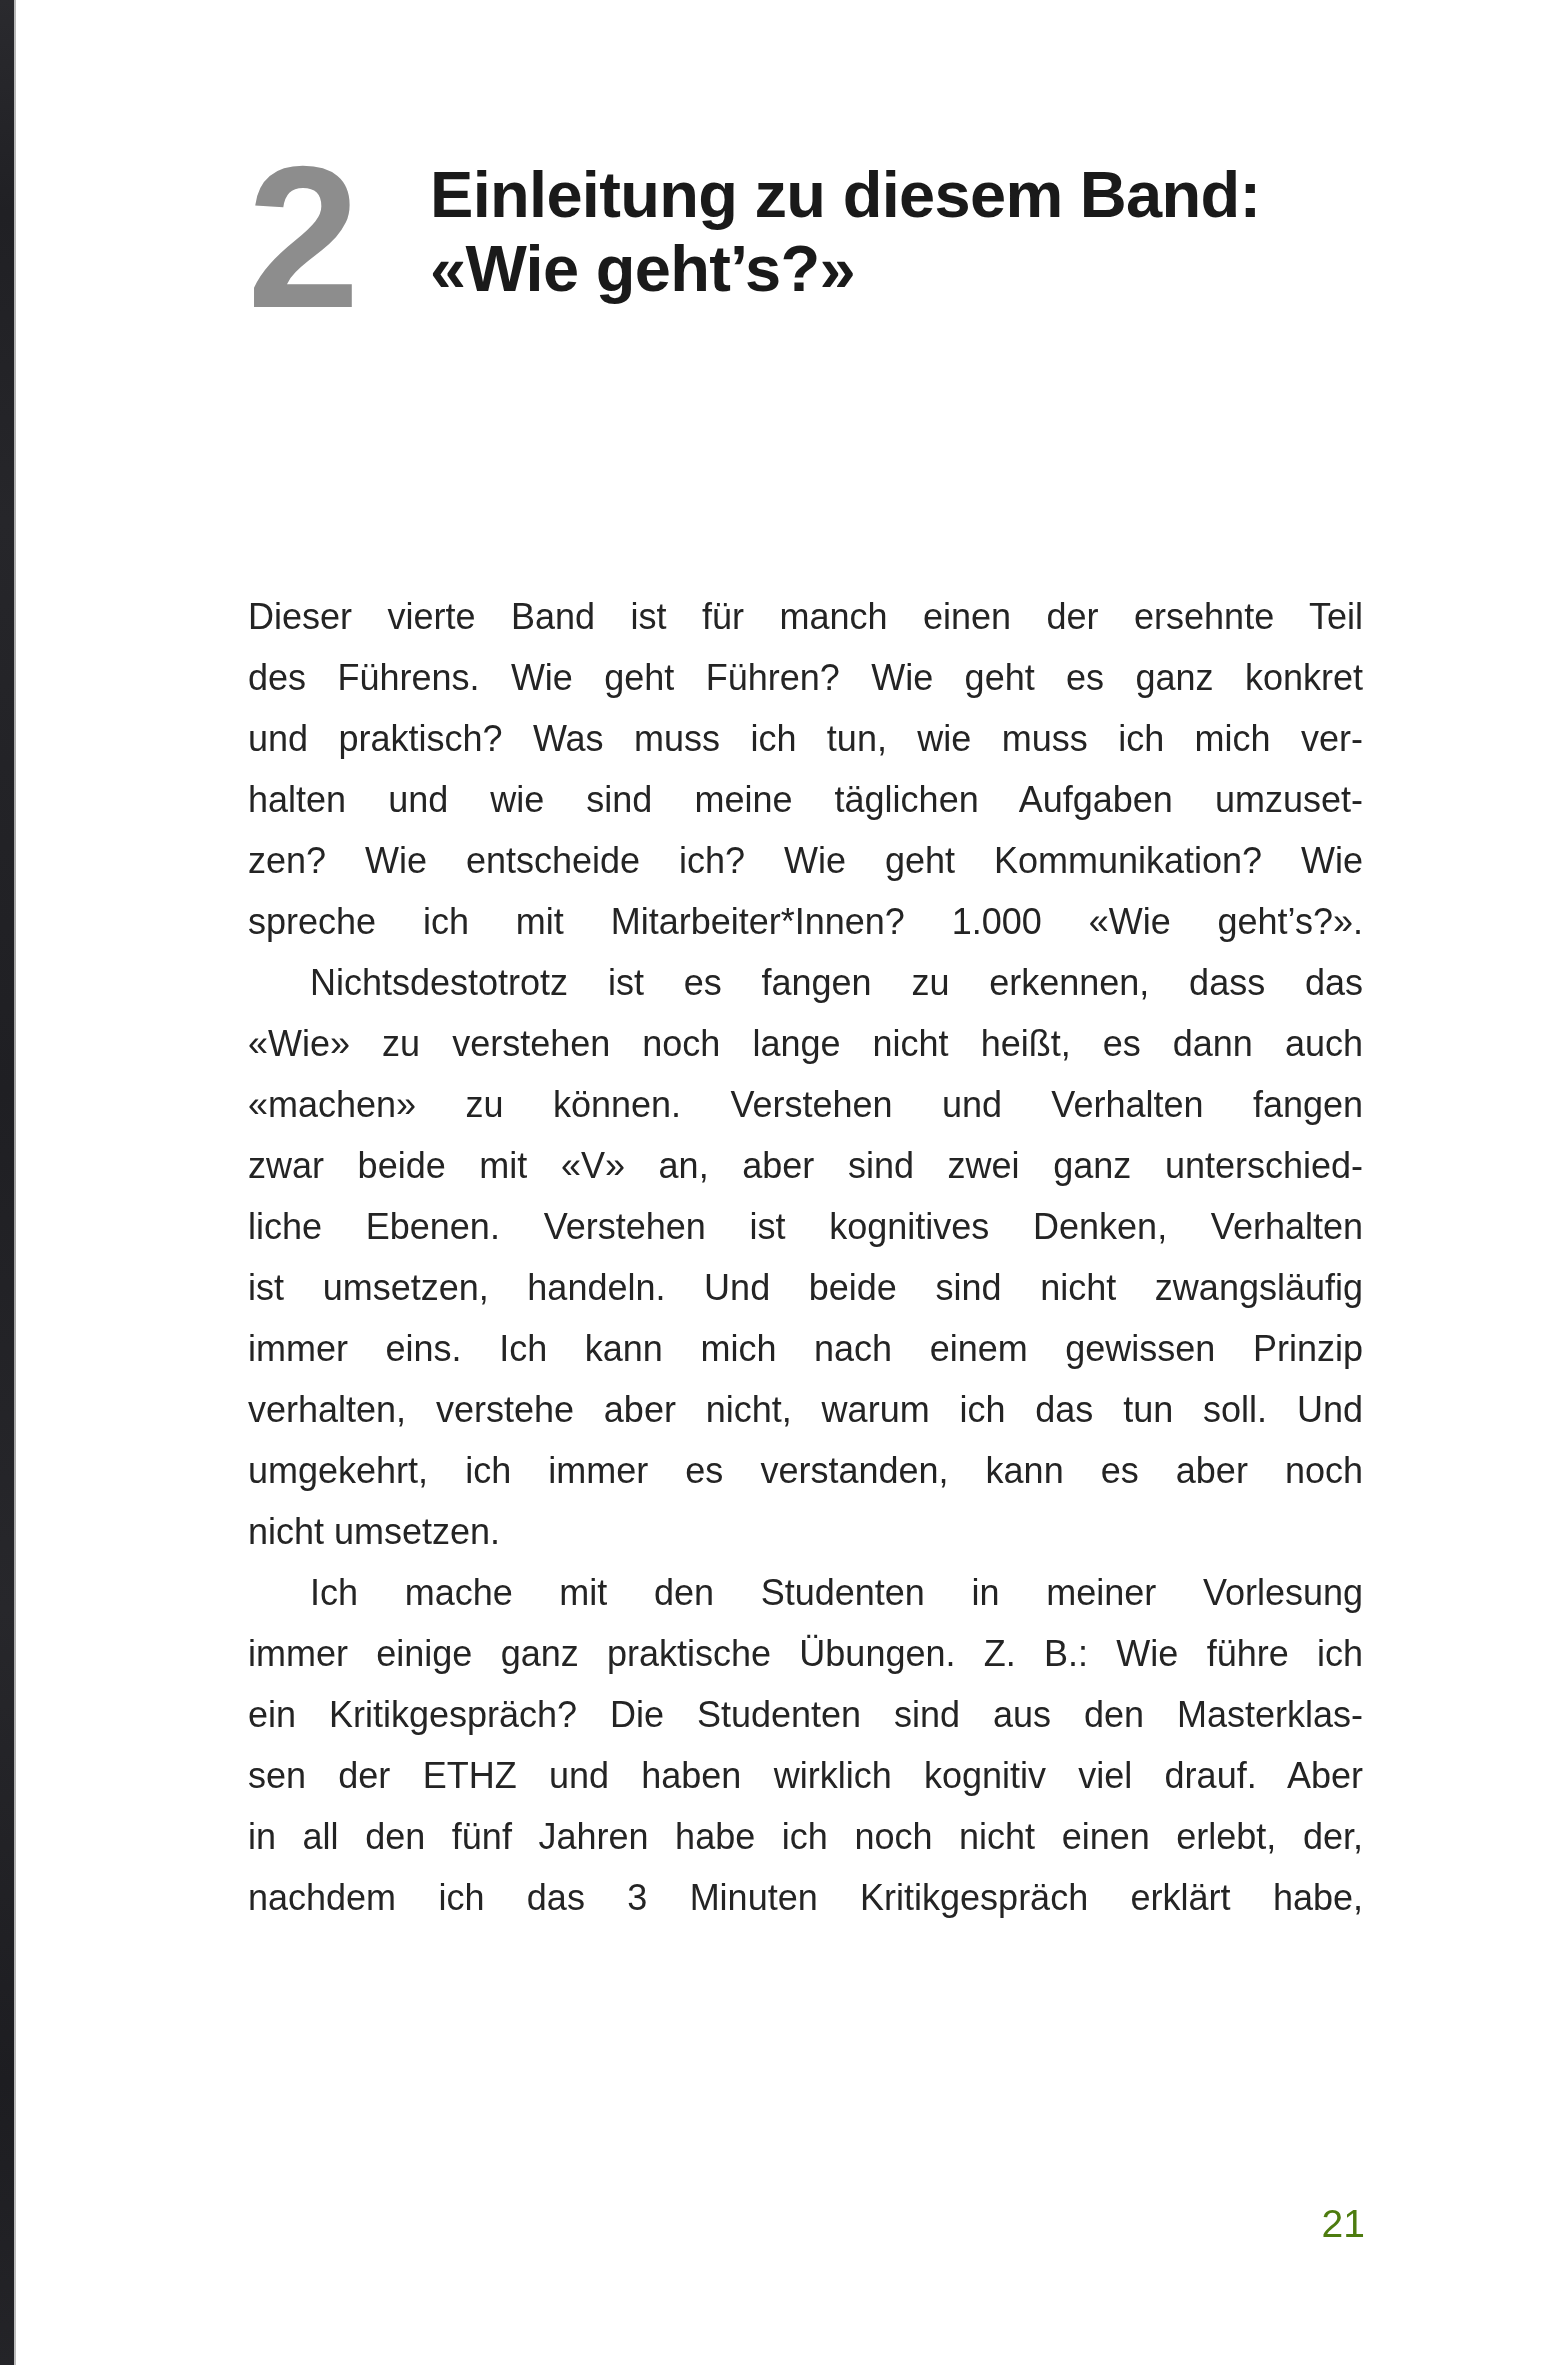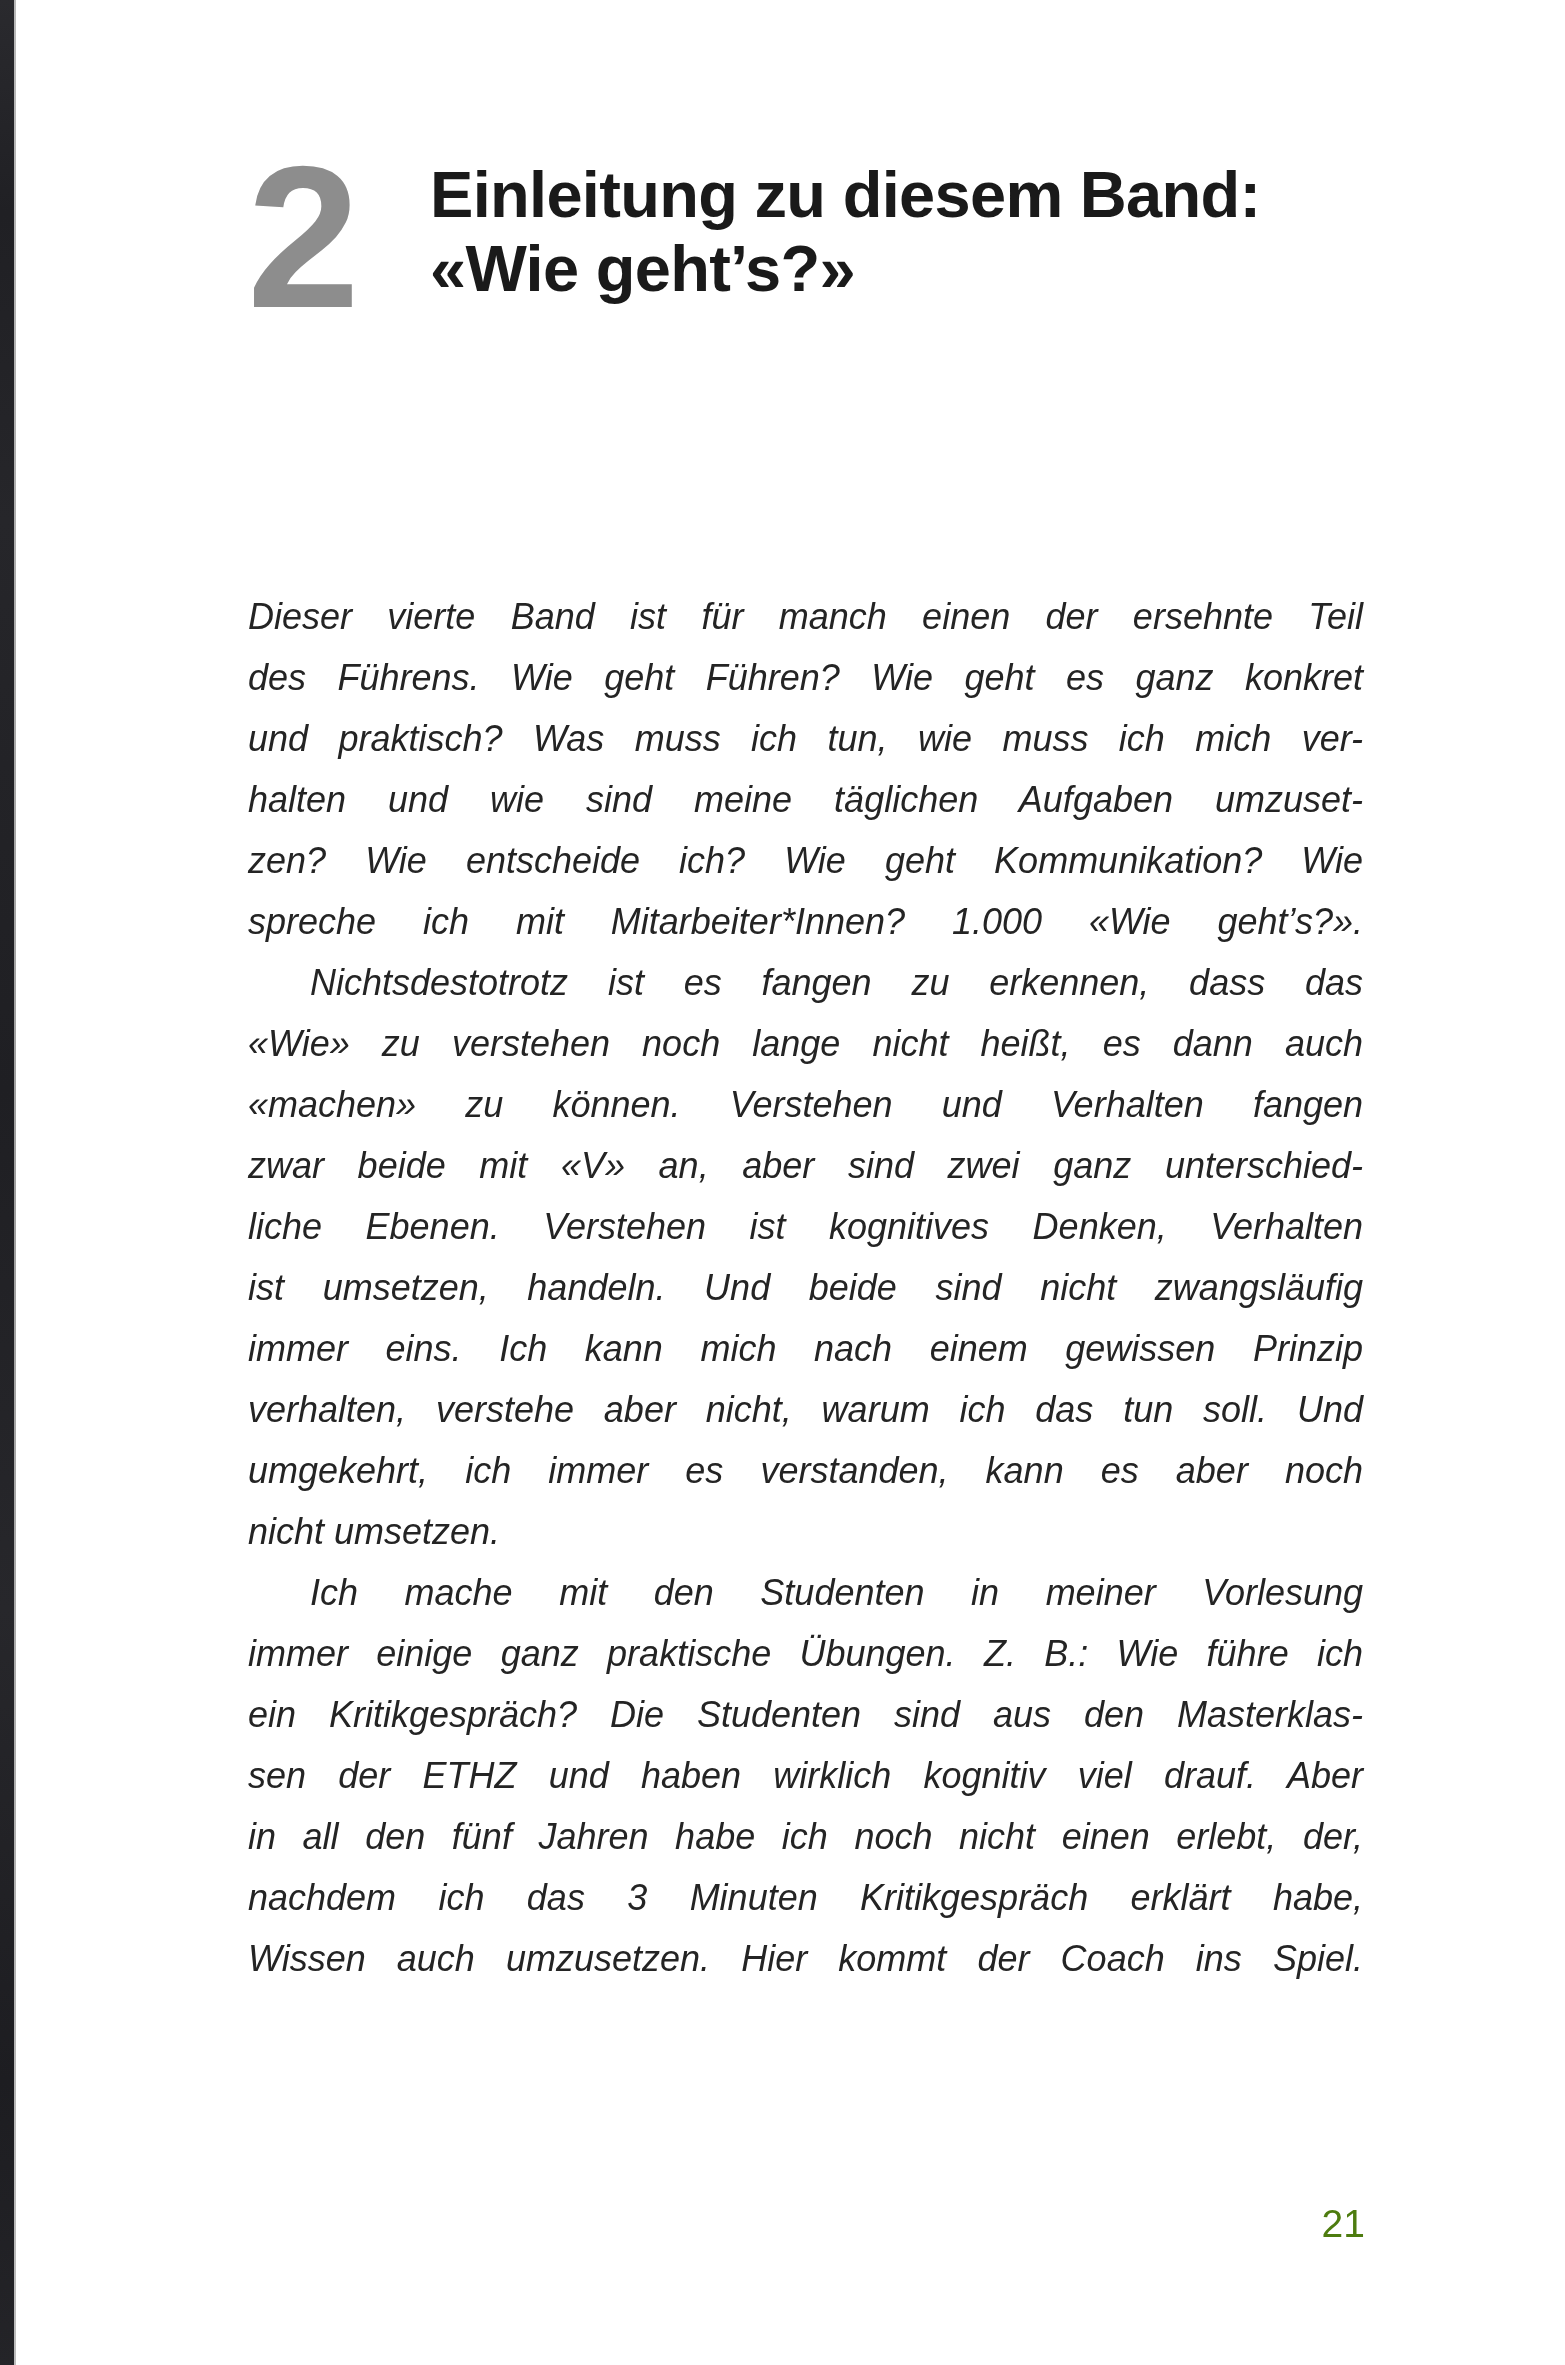--- a/index.html
+++ b/index.html
@@ -39,21 +39,20 @@
   }
   .body-text{
     position:absolute;left:248px;top:586px;width:1115px;
     font-size:36px;line-height:61px;
   }
   .para{margin:0;}
   .line{
     text-align:justify;
     text-align-last:justify;
     white-space:normal;
-    font-style:italic;
   }
   .line--indent{text-indent:62px;}
   .line--end{text-align-last:left;}
   .pagenum{
     position:absolute;left:248px;top:2193px;width:1117px;
     text-align:right;
     font-size:39px;line-height:61px;
   }
 </style>
 </head>
@@ -93,19 +92,18 @@
       </div>
       <div class="para">
         <div class="line line--indent">Ich mache mit den Studenten in meiner Vorlesung</div>
         <div class="line">immer einige ganz praktische Übungen. Z. B.: Wie führe ich</div>
         <div class="line">ein Kritikgespräch? Die Studenten sind aus den Masterklas-</div>
         <div class="line">sen der ETHZ und haben wirklich kognitiv viel drauf. Aber</div>
         <div class="line">in all den fünf Jahren habe ich noch nicht einen erlebt, der,</div>
         <div class="line">nachdem ich das 3 Minuten Kritikgespräch erklärt habe,</div>
       </div>
       <div class="para">
-        <div class="line">Wissen auch umzusetzen. Hier kommt der Coach ins Spiel.</div>
       </div>
     </div>
 
   <div class="pagenum" style="color: #4d7c0f;">21</div>
 </div>
 
 
 </body></html>

